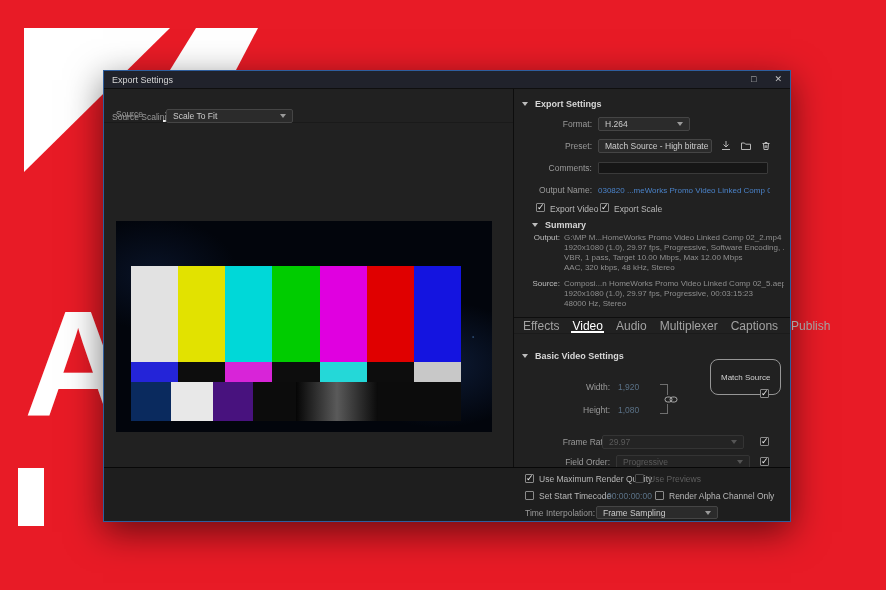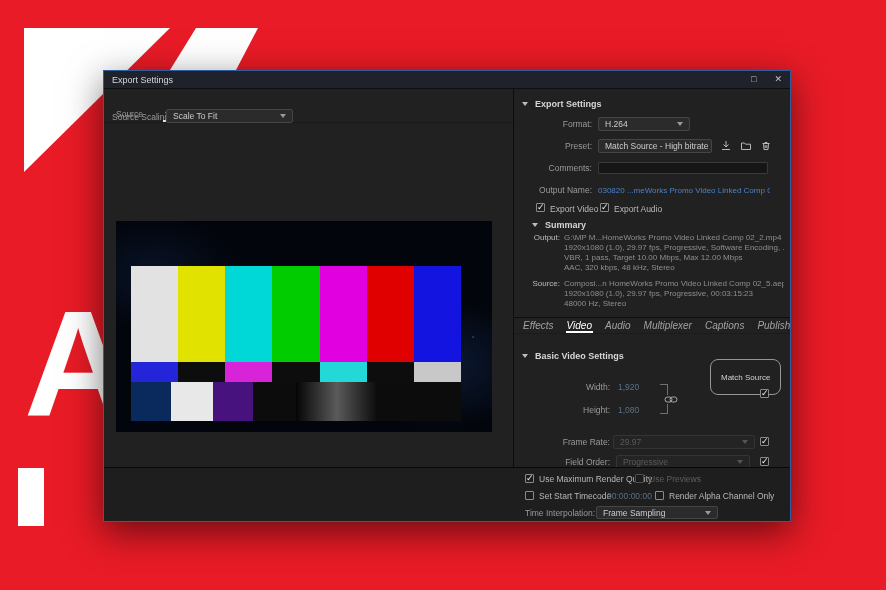--- a/index.html
+++ b/index.html
@@ -87,21 +87,21 @@
   .cb-label.dim { color:#5e5e5e; }
 
   .summary-block { position:absolute; left:16px; top:144px; width:254px; font-size:8px;
                    line-height:10px; color:#8e8e8e; }
   .sum-group { margin-bottom:6px; }
   .sum-line { position:relative; padding-left:34px; white-space:nowrap; overflow:hidden; }
   .sum-lbl { position:absolute; left:0; width:30px; text-align:right; color:#bdbdbd; }
 
   .settings-tabs { position:absolute; top:228px; left:0; right:0; height:17px; display:flex; gap:11px;
                    padding-left:8px; border-top:1px solid #0e0e0e; border-bottom:1px solid #1b1b1b; }
-  .stab { font-size:10px; color:#a2a2a2; position:relative; display:flex; align-items:center; padding:0 1px;font-style:italic; }
+  .stab { font-size:12px; color:#a2a2a2; position:relative; display:flex; align-items:center; padding:0 1px; }
   .stab.active { color:#ffffff; }
   .stab.active::after { content:""; position:absolute; left:0; right:0; bottom:0; height:2px; background:#fff; }
 
   .btn-pill { position:absolute; height:14px; border:1px solid #969696; border-radius:8px;
               background:transparent; color:#d0d0d0; font-size:8px; display:flex; align-items:center;
               justify-content:center; padding:17px 10px; white-space:nowrap; }
   .hot { position:absolute; font-size:8.5px; color:#5a7186; white-space:nowrap; }
   .link-bracket { position:absolute; left:146px; top:295px; width:8px; height:30px;
                   border:1px solid #6f6f6f; border-left:none; }
   .chain { position:absolute; left:150px; top:306px; background:#212121; }
@@ -222,21 +222,21 @@
 
       <div class="row" style="top:93px;">
         <span class="lbl" style="left:0; width:78px;">Output Name:</span>
         <span class="link" style="left:84px; top:4px; width:172px;">030820 ...meWorks Promo Video Linked Comp 02_2.mp4</span>
       </div>
 
       <div class="row" style="top:112px;">
         <span class="checkbox checked" style="left:22px; top:2px;"></span>
         <span class="cb-label" style="left:36px; top:3px;">Export Video</span>
         <span class="checkbox checked" style="left:86px; top:2px;"></span>
-        <span class="cb-label" style="left:100px; top:3px;">Export Audio</span>
+        <span class="cb-label" style="left:100px; top:3px;">Export Scale</span>
       </div>
 
       <div class="sec-header" style="top:129px; left:18px;">
         <span class="disc"></span>
         <span class="sec-title">Summary</span>
       </div>
 
       <div class="summary-block">
         <div class="sum-group">
           <div class="sum-line"><span class="sum-lbl">Output:</span><span>G:\MP M...HomeWorks Promo Video Linked Comp 02_2.mp4</span></div>
@@ -277,21 +277,21 @@
       </div>
       <div class="link-bracket"></div>
       <svg class="chain" width="14" height="9" viewBox="0 0 14 9" style="top: 306px; left: 150px;">
         <rect x="1" y="2" width="7" height="5" rx="2.5" fill="none" stroke="#aaaaaa" stroke-width="1"></rect>
         <rect x="6" y="2" width="7" height="5" rx="2.5" fill="none" stroke="#aaaaaa" stroke-width="1"></rect>
       </svg>
       <span class="checkbox checked" style="left:246px; top:300px;"></span>
 
       <div class="row" style="top:345px;">
         <span class="lbl" style="left:0; width:96px;">Frame Rate:</span>
-        <div class="dropdown dim" style="left:99px; width:142px;">
+        <div class="dropdown dim" style="left:88px; width:142px;">
           <span>29.97</span>
           <span class="dd-caret"></span>
         </div>
         <span class="checkbox checked" style="left:246px; top:3px;"></span>
       </div>
 
       <div class="row" style="top:365px;">
         <span class="lbl" style="left:0; width:96px;">Field Order:</span>
         <div class="dropdown dim" style="left:102px; width:134px;">
           <span>Progressive</span>

